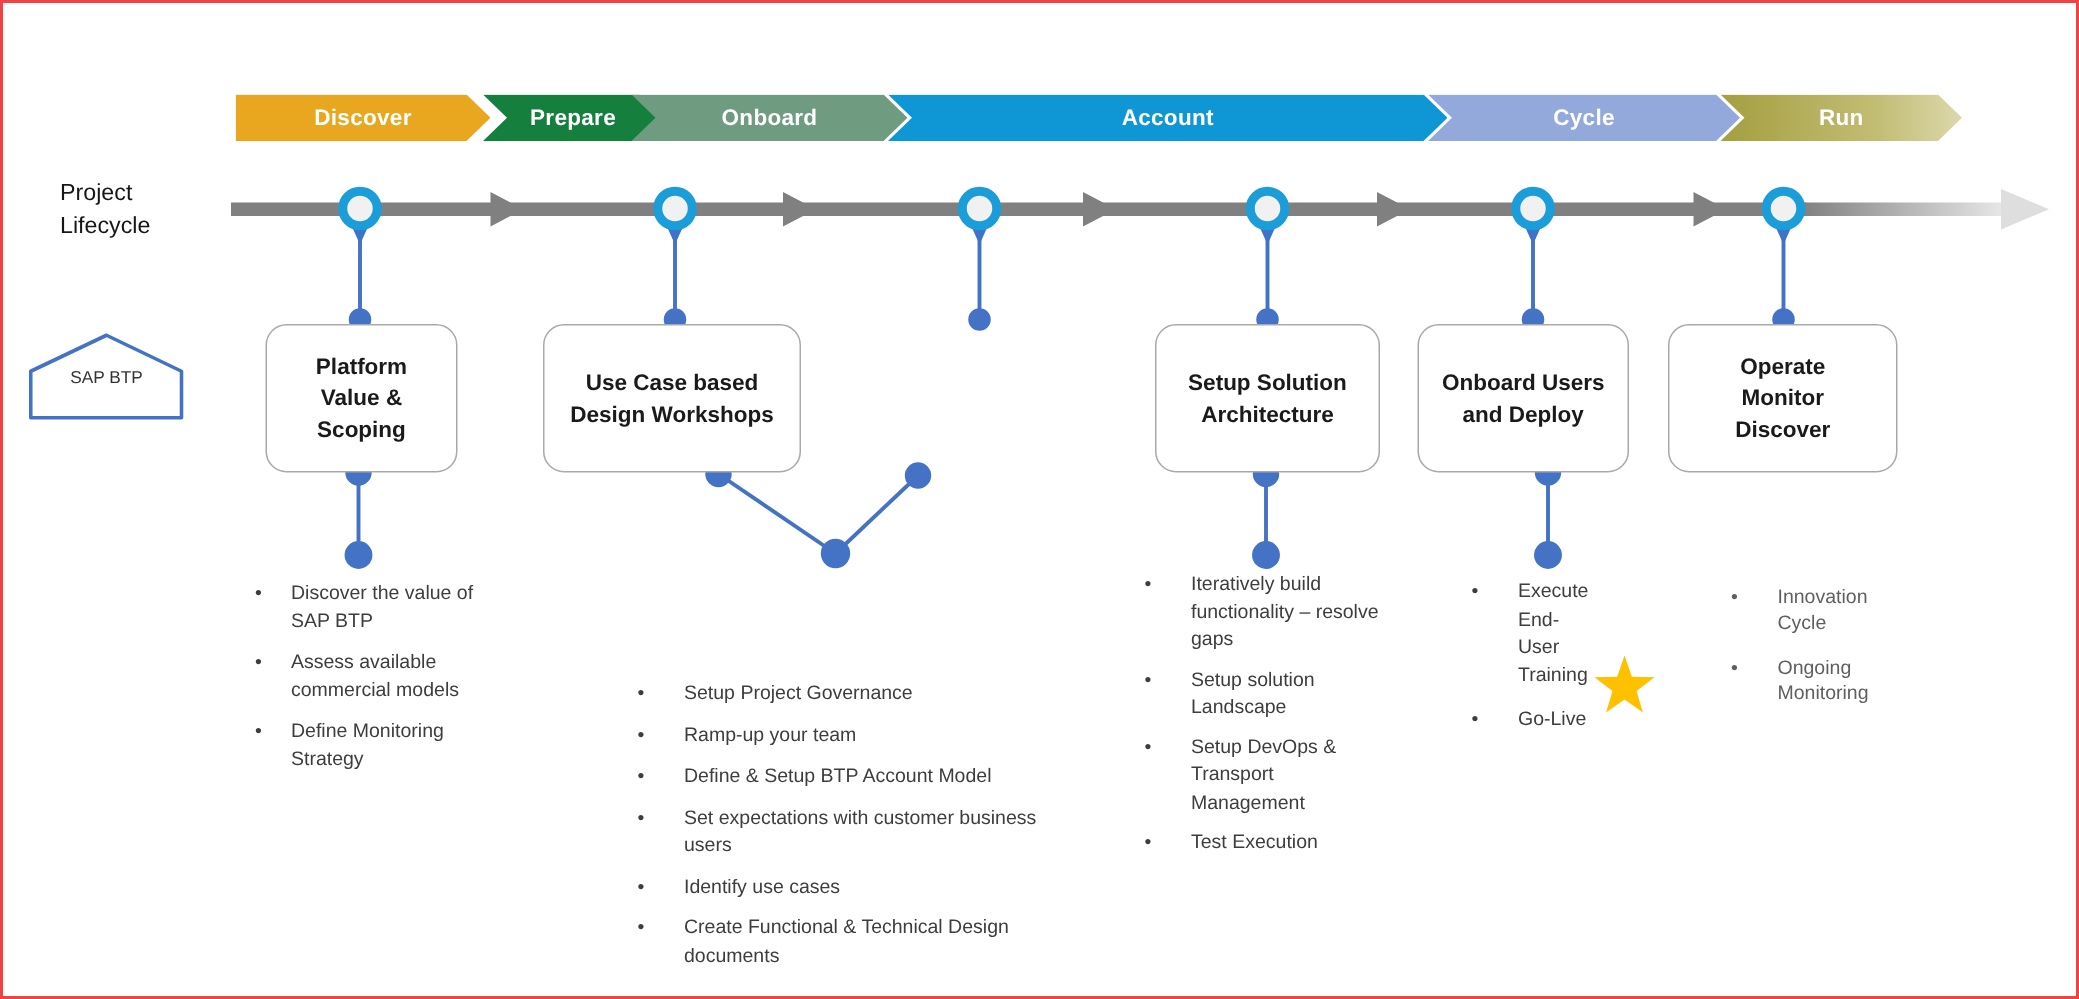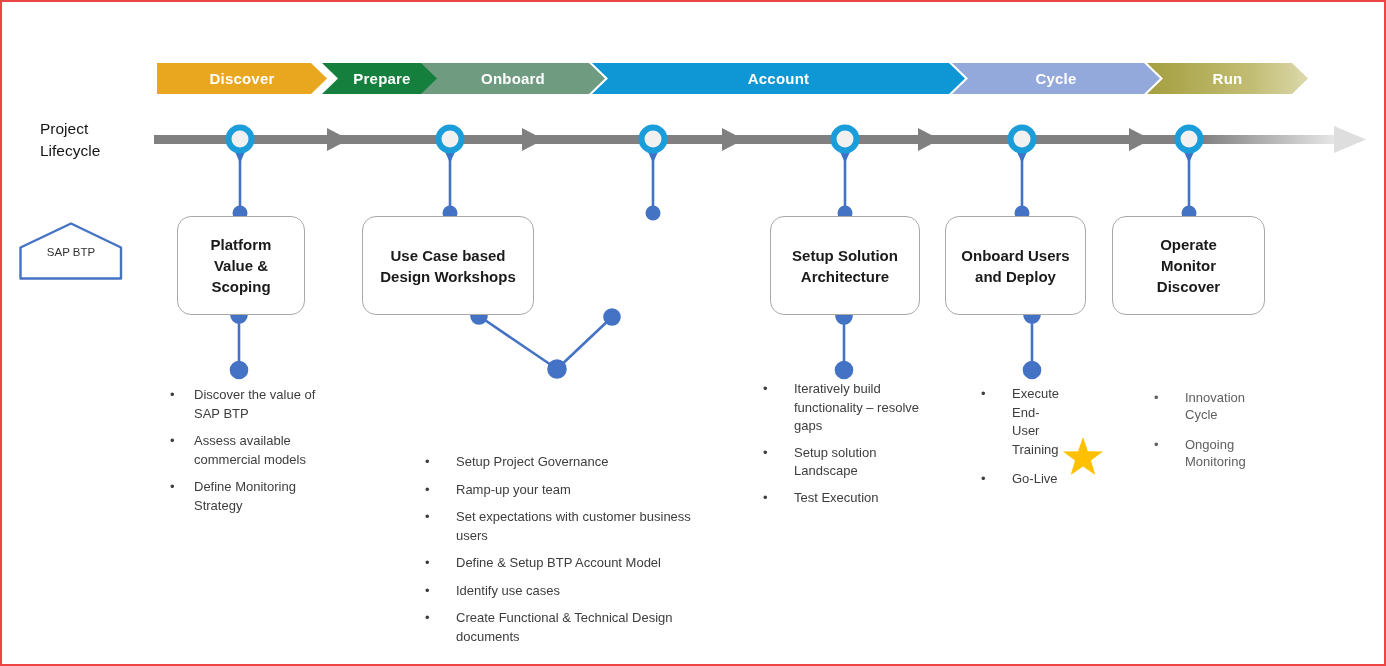--- a/index.html
+++ b/index.html
@@ -196,29 +196,30 @@
 
   <ul class="alist l1">
     <li>Discover the value of SAP BTP</li>
     <li>Assess available commercial models</li>
     <li>Define Monitoring Strategy</li>
   </ul>
 
   <ul class="alist l2">
     <li>Setup Project Governance</li>
     <li>Ramp-up your team</li>
+    <li>Define &amp; Setup BTP Account Model</li>
     <li>Set expectations with customer business users</li>
-    <li>Define &amp; Setup BTP Account Model</li>
     <li>Identify use cases</li>
     <li>Create Functional &amp; Technical Design documents</li>
   </ul>
 
   <ul class="alist l3">
     <li>Iteratively build functionality – resolve gaps</li>
     <li>Setup solution Landscape</li>
+    <li>Setup DevOps &amp; Transport Management</li>
     <li>Test Execution</li>
   </ul>
 
   <ul class="alist l4">
     <li>Execute End-User Training</li>
     <li>Go-Live</li>
   </ul>
 
   <ul class="alist l5">
     <li>Innovation Cycle</li>

